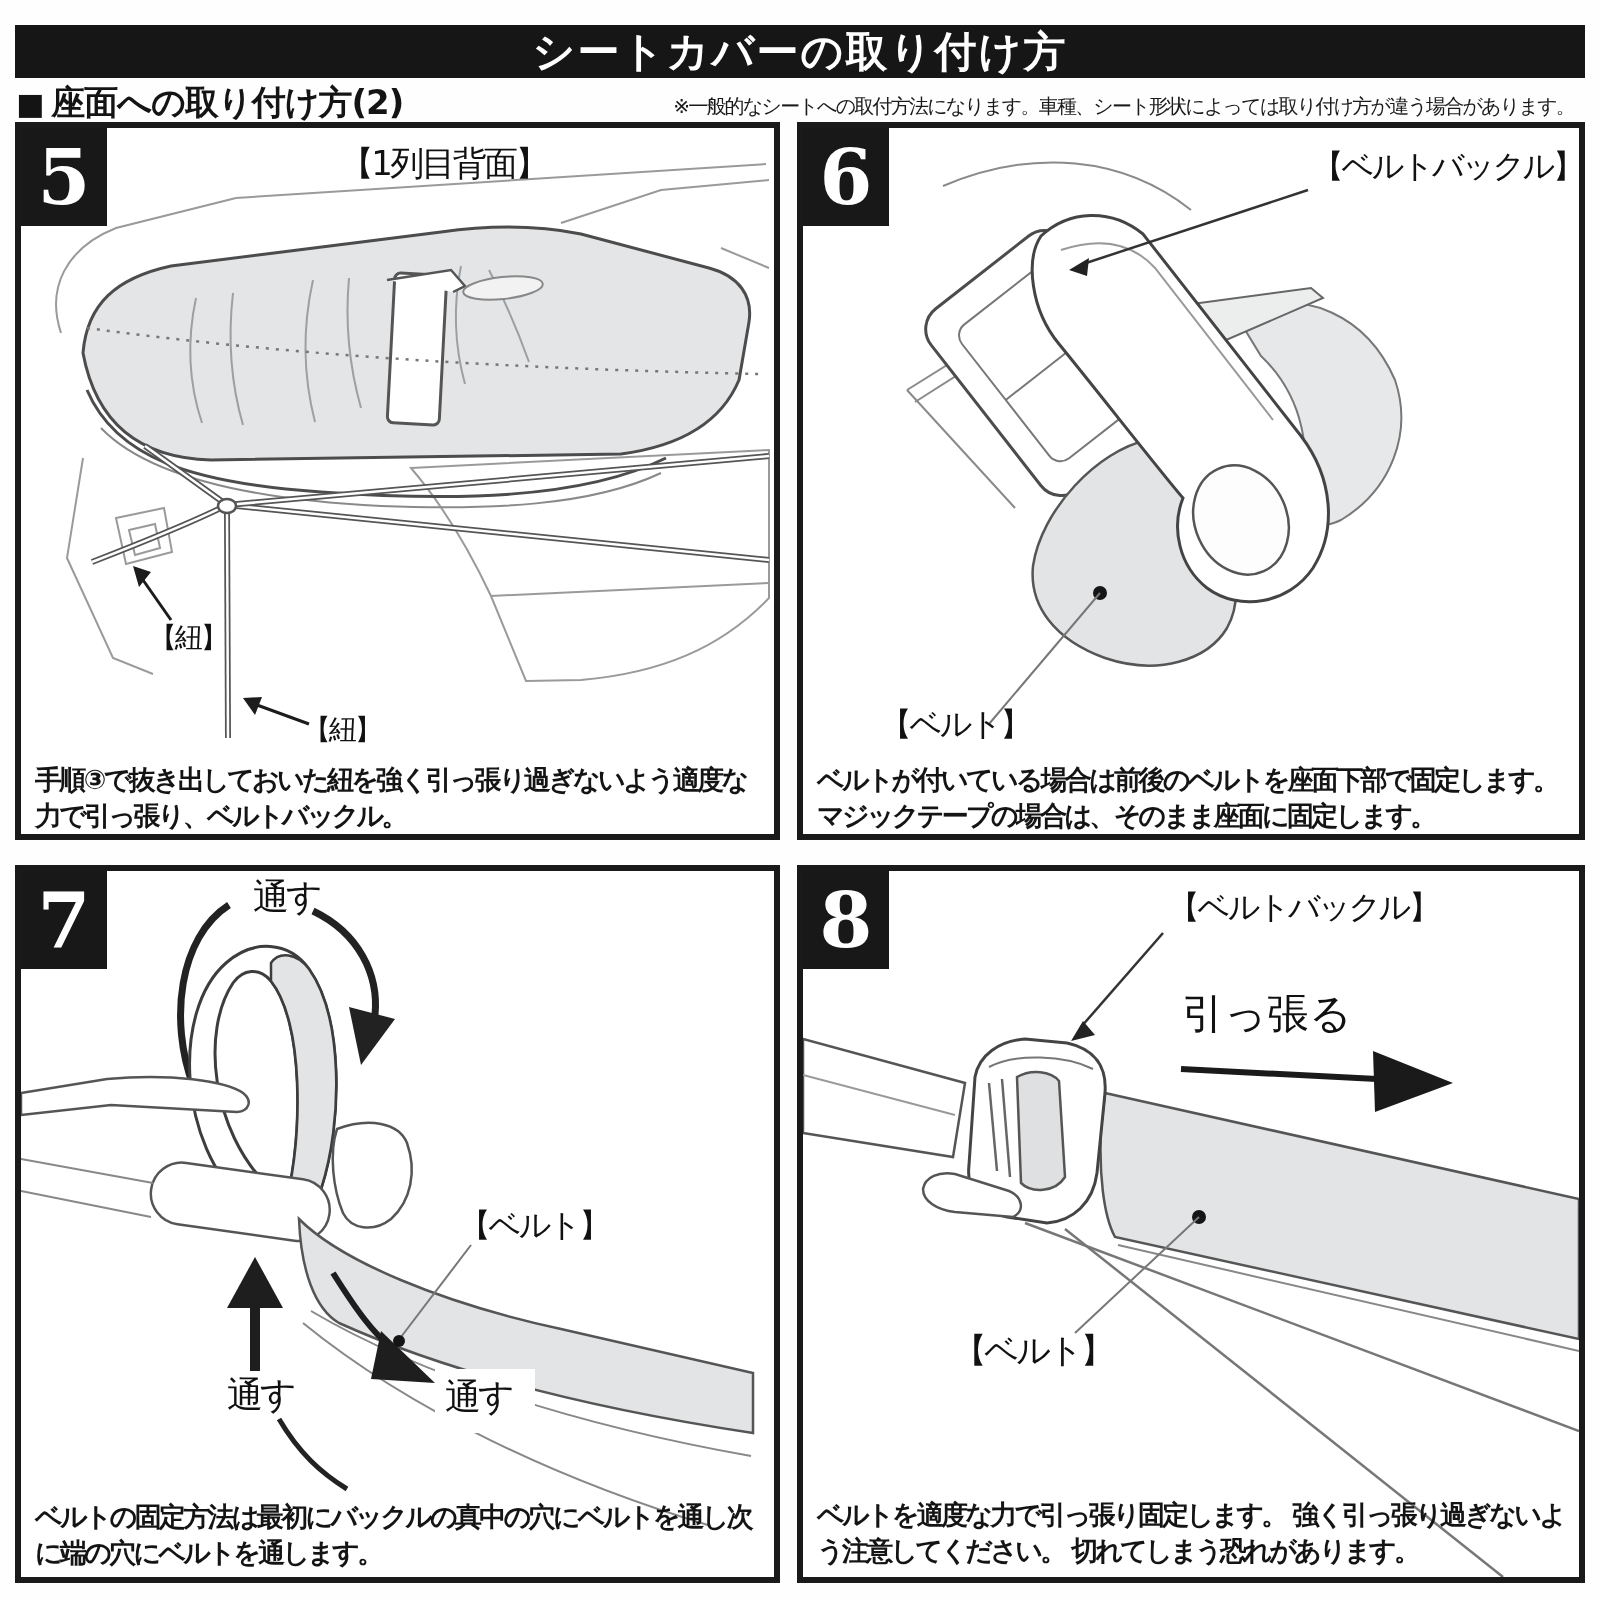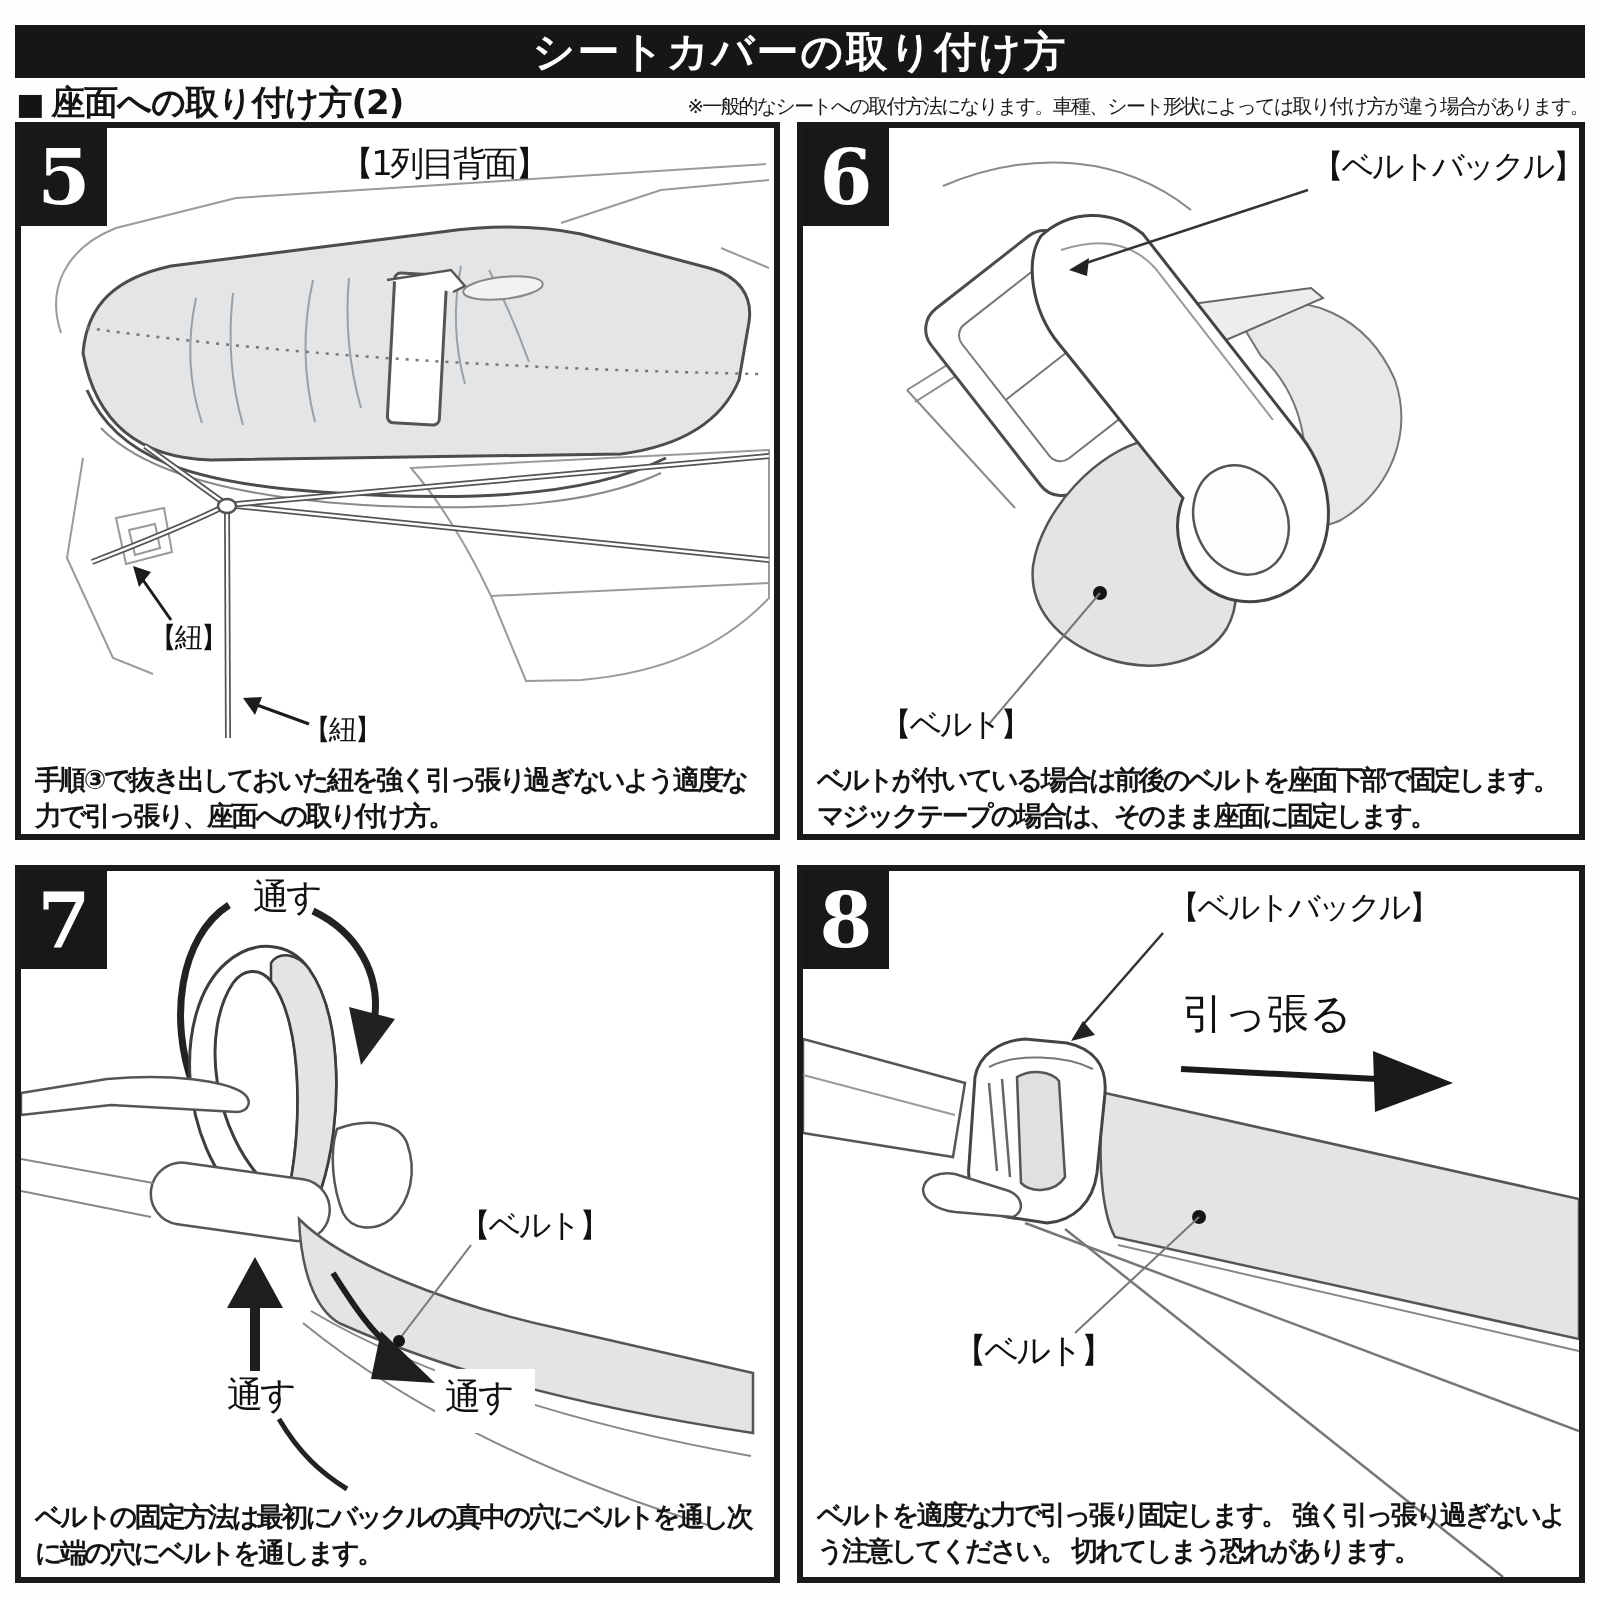--- a/index.html
+++ b/index.html
@@ -12,21 +12,21 @@
     position:absolute;left:15px;top:25px;width:1570px;height:53px;
     background:#161616;color:#fff;display:flex;align-items:center;justify-content:center;
     font-size:42px;font-weight:bold;letter-spacing:2px;
   }
   .sec-head{
     position:absolute;left:16px;top:80px;font-size:34px;font-weight:bold;
     letter-spacing:-1px;white-space:nowrap;
   }
   .sec-head .sq{font-size:30px;margin-right:8px;}
   .sec-note{
-    position:absolute;right:12px;top:93px;font-size:20px;letter-spacing:-0.09em;
+    position:absolute;right:26px;top:93px;font-size:20px;letter-spacing:-0.09em;
     white-space:nowrap;color:#1a1a1a;margin-left:27px;
   }
   .panel{
     position:absolute;border:6px solid #1a1a1a;background:#fff;box-sizing:border-box;
   }
   #p5{left:15px;top:122px;width:765px;height:718px;}
   #p6{left:797px;top:122px;width:788px;height:718px;}
   #p7{left:15px;top:865px;width:765px;height:718px;}
   #p8{left:797px;top:865px;width:788px;height:718px;}
   .illus{position:absolute;left:0;top:0;width:100%;height:100%;}
@@ -108,21 +108,21 @@
     <g fill="#1c1c1c">
       <path d="M 150 492 L 122 452" stroke="#1c1c1c" stroke-width="3" fill="none"></path>
       <polygon points="112,438 130,444 118,459"></polygon>
       <path d="M 288 596 L 236 577" stroke="#1c1c1c" stroke-width="3" fill="none"></path>
       <polygon points="222,570 241,569 234,587"></polygon>
     </g>
   </svg>
   <div class="lbl lbl-34" style="left:319px;top:18px;">【1列目背面】</div>
   <div class="lbl lbl-28" style="left:128px;top:496px;">【紐】</div>
   <div class="lbl lbl-28" style="left:282px;top:588px;">【紐】</div>
-  <div class="caption" style="top:634px;">手順③で抜き出しておいた紐を強く引っ張り過ぎないよう適度な力で引っ張り、座面への取り付け方。</div>
+  <div class="caption" style="top:634px;">手順③で抜き出しておいた紐を強く引っ張り過ぎないよう適度な力で引っ張り、ベルトバックル。</div>
 </section>
 
 <section class="panel" id="p6">
   <div class="stepnum">6</div>
   <svg class="illus" viewBox="0 0 776 706">
     <g stroke="#8a8a8a" stroke-width="2" fill="none">
       <path d="M 140 58 C 230 20 320 28 388 82"></path>
       <path d="M 104 262 L 290 146"></path>
       <path d="M 112 274 L 296 157"></path>
       <path d="M 104 262 L 212 380"></path>

